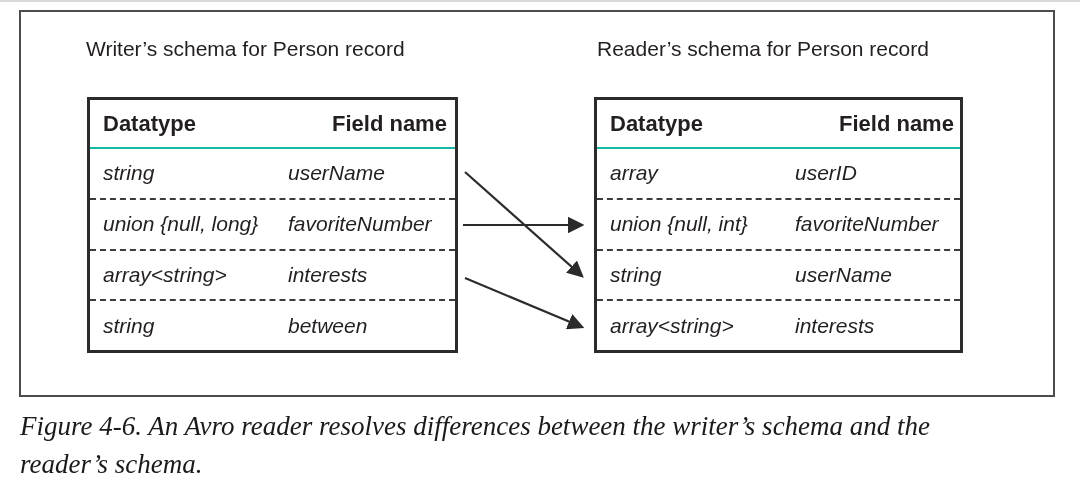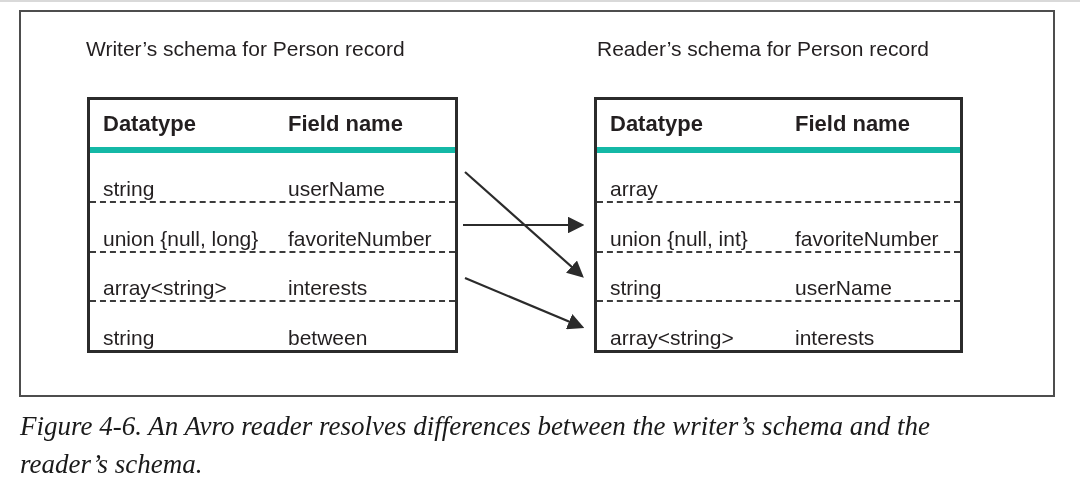--- a/index.html
+++ b/index.html
@@ -44,30 +44,32 @@
     display: flex;
     flex-direction: column;
   }
   .schema-table.writer { left: 87px;  width: 371px; }
   .schema-table.reader { left: 594px; width: 369px; }
   .thead {
     height: 47px;
     flex: none;
     display: flex;
     align-items: center;
-    border-bottom: 6px solid #14b8a6;
+    border-bottom: 2px solid #14b8a6;
     font-weight: bold;
     font-size: 22px;
+    gap: 44px;
   }
   .trow {
     flex: 1;
     display: flex;
-    align-items: flex-end;
+    align-items: center;
     font-size: 21px;
     border-bottom: 2px dashed #3c3c3c;
+    font-style: italic;
   }
   .trow:last-child { border-bottom: none; }
   .cell-type {
     flex: none;
     width: 185px;
     padding-left: 13px;
     white-space: nowrap;
   }
   .cell-field {
     flex: 1;
@@ -124,20 +126,21 @@
     </div>
   </div>
 
   <div class="schema-table reader">
     <div class="thead">
       <span class="cell-type">Datatype</span>
       <span class="cell-field">Field name</span>
     </div>
     <div class="trow">
       <span class="cell-type">array</span>
+      <span class="cell-field">userID</span>
     </div>
     <div class="trow">
       <span class="cell-type">union {null, int}</span>
       <span class="cell-field">favoriteNumber</span>
     </div>
     <div class="trow">
       <span class="cell-type">string</span>
       <span class="cell-field">userName</span>
     </div>
     <div class="trow">

